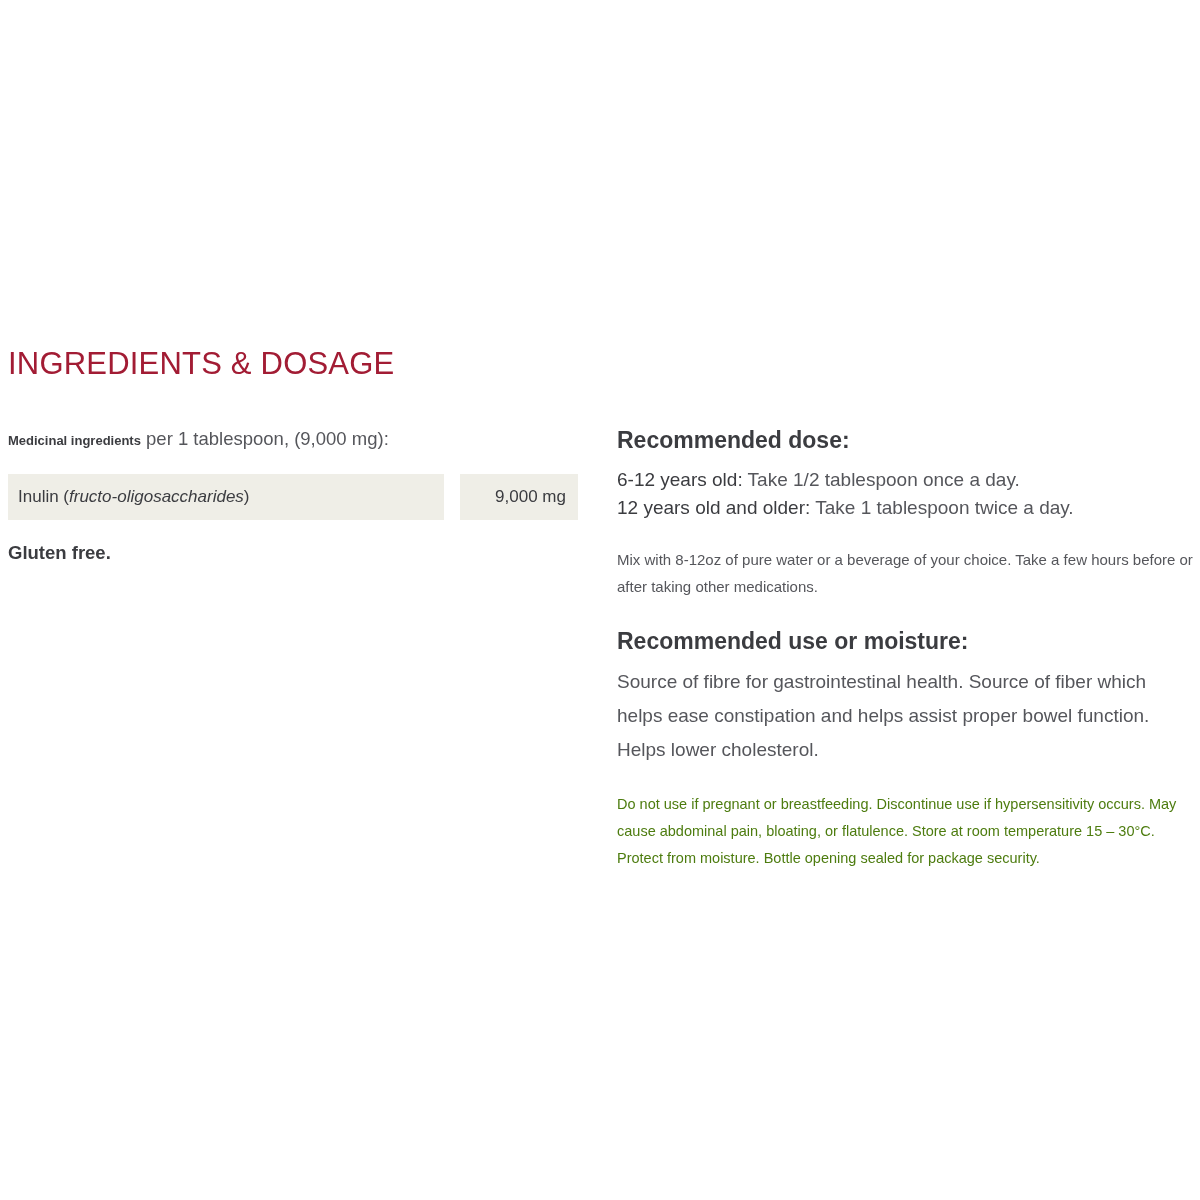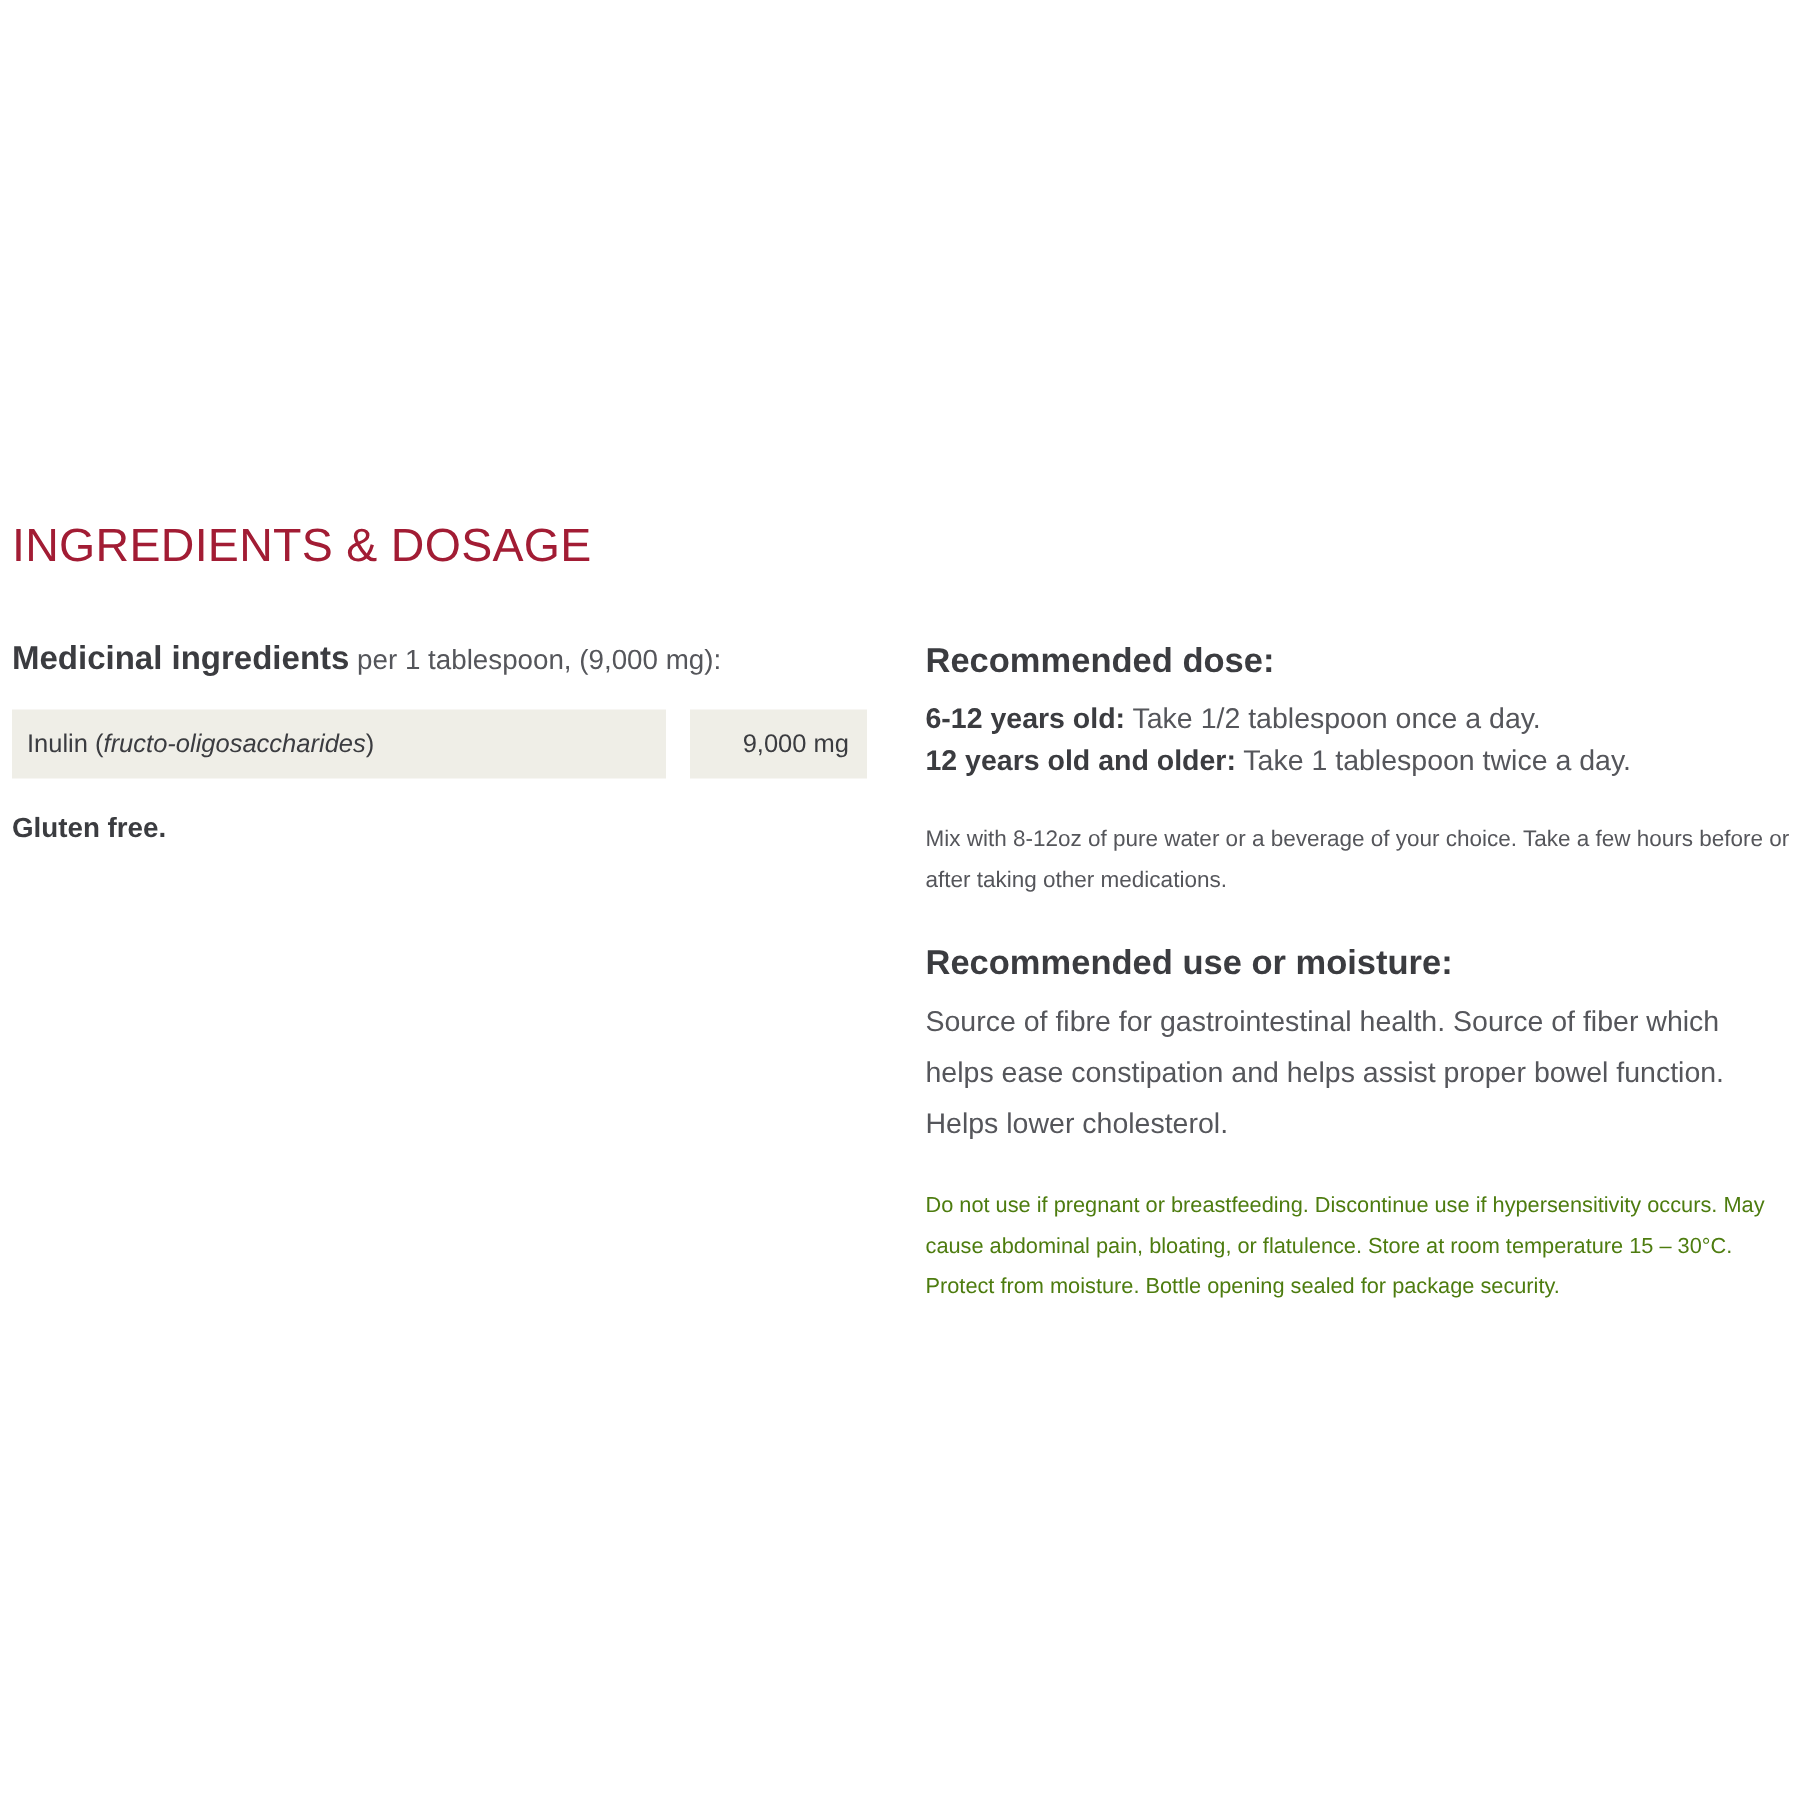--- a/index.html
+++ b/index.html
@@ -37,21 +37,21 @@
 
   
   .mi-heading {
     font-size: 18.5px;
     line-height: 27px;
     color: #55565B;
     margin-bottom: 20px;
   }
   .mi-heading .bold {
     font-weight: 700;
-    font-size: 22px;
+    font-size: 13px;
     color: #3B3C40;
   }
   .ingredient-table { width: 100%; }
   .ingredient-row {
     display: flex;
     gap: 16px;
     margin-bottom: 22px;
   }
   .ingredient-cell {
     background: #EFEEE7;
@@ -84,21 +84,21 @@
     line-height: 27px;
   }
   .dose-heading { margin-top: 2px; margin-bottom: 12px; }
   .dose-lines {
     font-size: 19px;
     line-height: 28px;
     color: #55565B;
     margin-bottom: 24px;
   }
   .dose-line .label {
-    font-weight: 700;
+    font-weight: 400;
     color: #3B3C40;
   }
   .dose-note {
     font-size: 15px;
     line-height: 27px;
     color: #55565B;
     margin-bottom: 28px;
   }
   .purpose-heading { margin-bottom: 10px; }
   .purpose-text {

